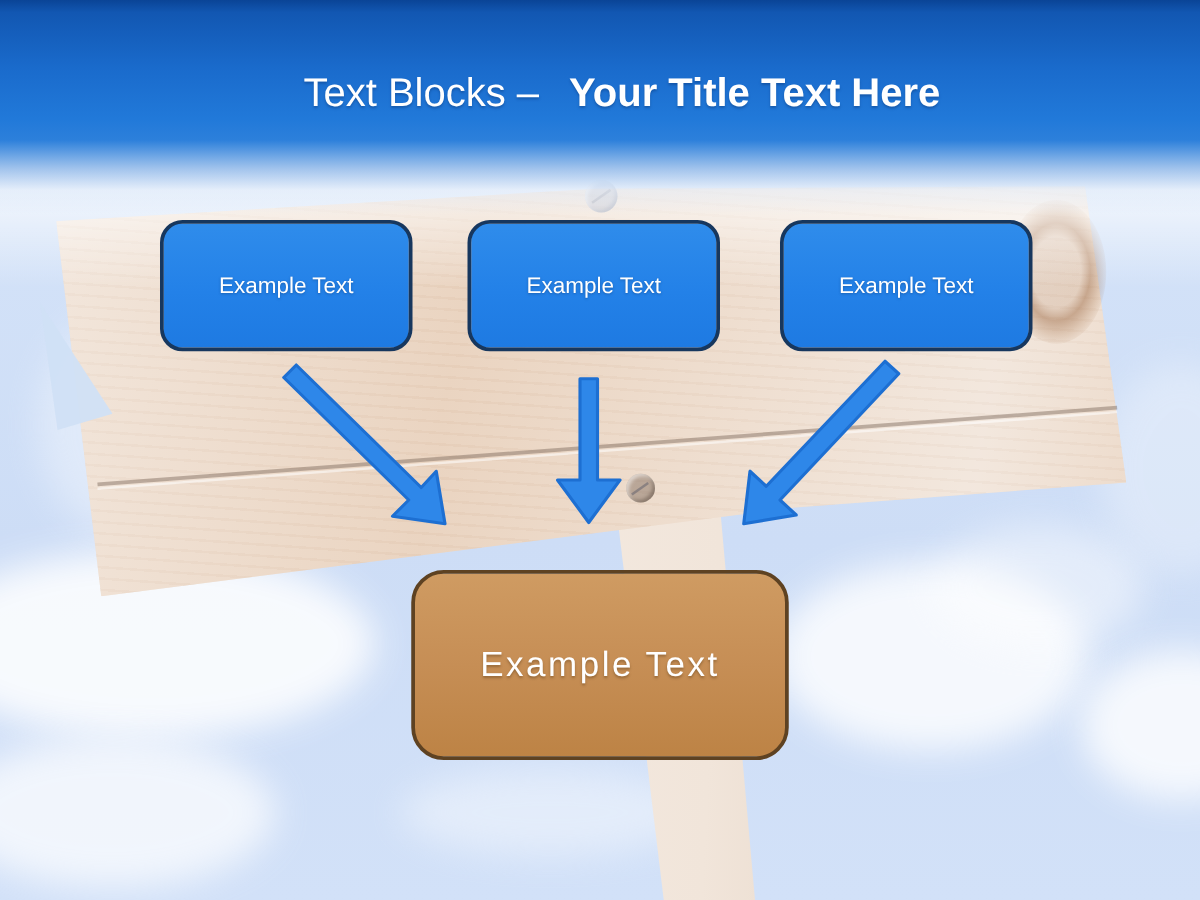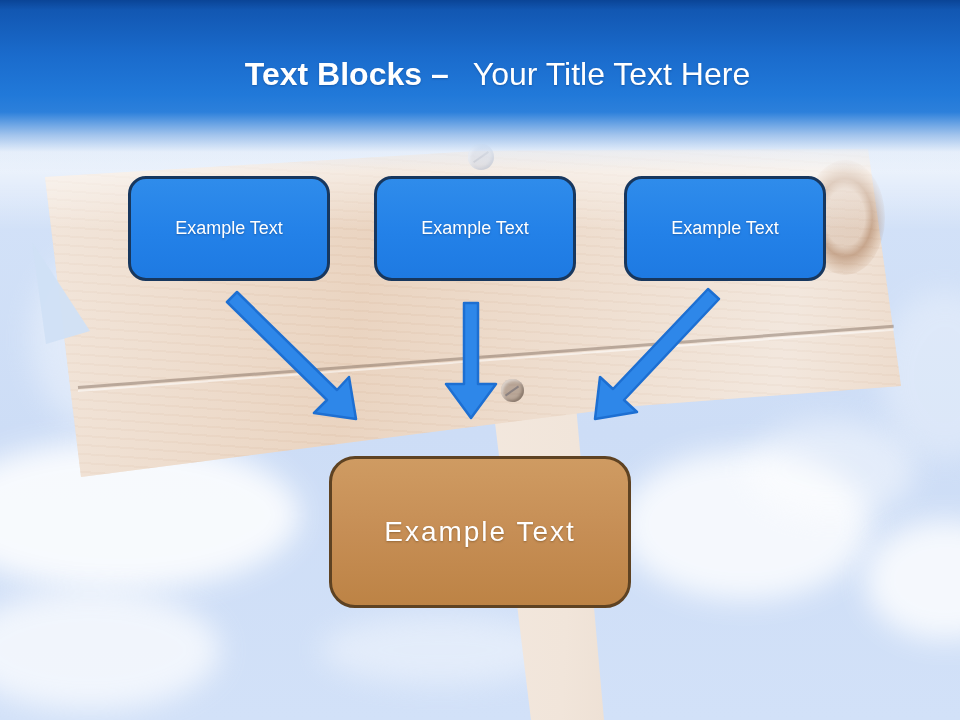--- a/index.html
+++ b/index.html
@@ -68,22 +68,22 @@
     background:linear-gradient(180deg,
       #0a4496 0px,#1257b2 10px,#1a6bcc 55px,#2179d9 95px,
       rgba(33,121,217,.95) 112px,rgba(90,150,222,.55) 135px,
       rgba(170,200,240,.18) 152px,rgba(200,220,245,0) 172px);
   }
   .title{
     position:absolute;left:0;top:52px;width:960px;height:44px;line-height:44px;
     text-align:center;color:#ffffff;font-size:32px;white-space:nowrap;
     text-shadow:0 1px 2px rgba(10,50,110,.4);
   }
-  .title .b{font-weight:bold;margin-left:35px;}
-  .title .r{font-weight:normal;margin-left:24px;}
+  .title .b{font-weight:normal;margin-left:35px;}
+  .title .r{font-weight:bold;margin-left:24px;}
   
   .tblock{
     position:absolute;top:176px;width:202px;height:105px;box-sizing:border-box;
     border:3px solid #17375e;border-radius:18px;
     background:linear-gradient(180deg,#2f8ceb 0%,#2381e8 55%,#1e7ae2 100%);
     display:flex;align-items:center;justify-content:center;
     color:#fff;font-size:18px;text-shadow:0 1px 2px rgba(15,55,110,.45);
   }
   .tb1{left:128px;} .tb2{left:374px;} .tb3{left:624px;}
   .arrows{position:absolute;left:0;top:0;width:960px;height:720px;}

